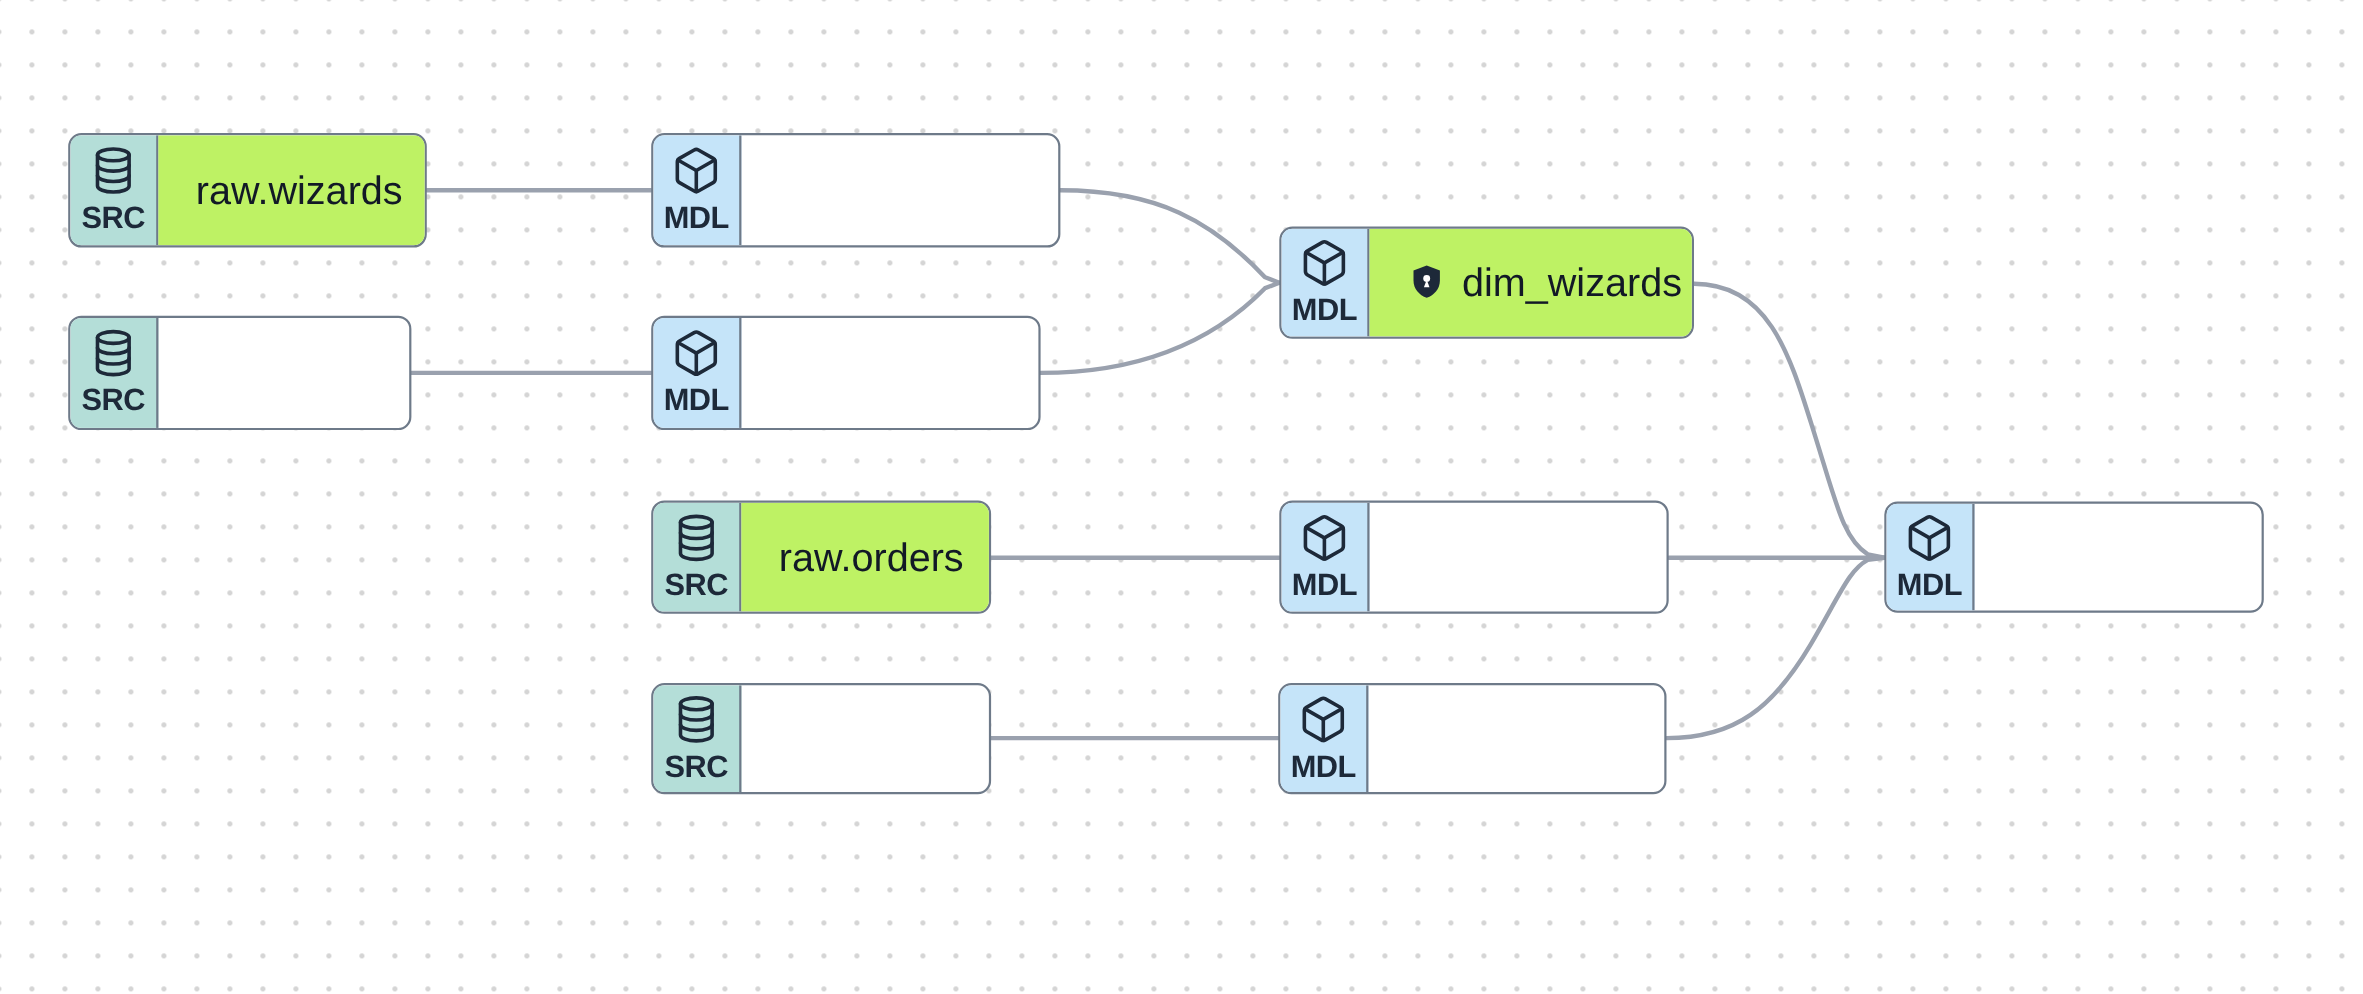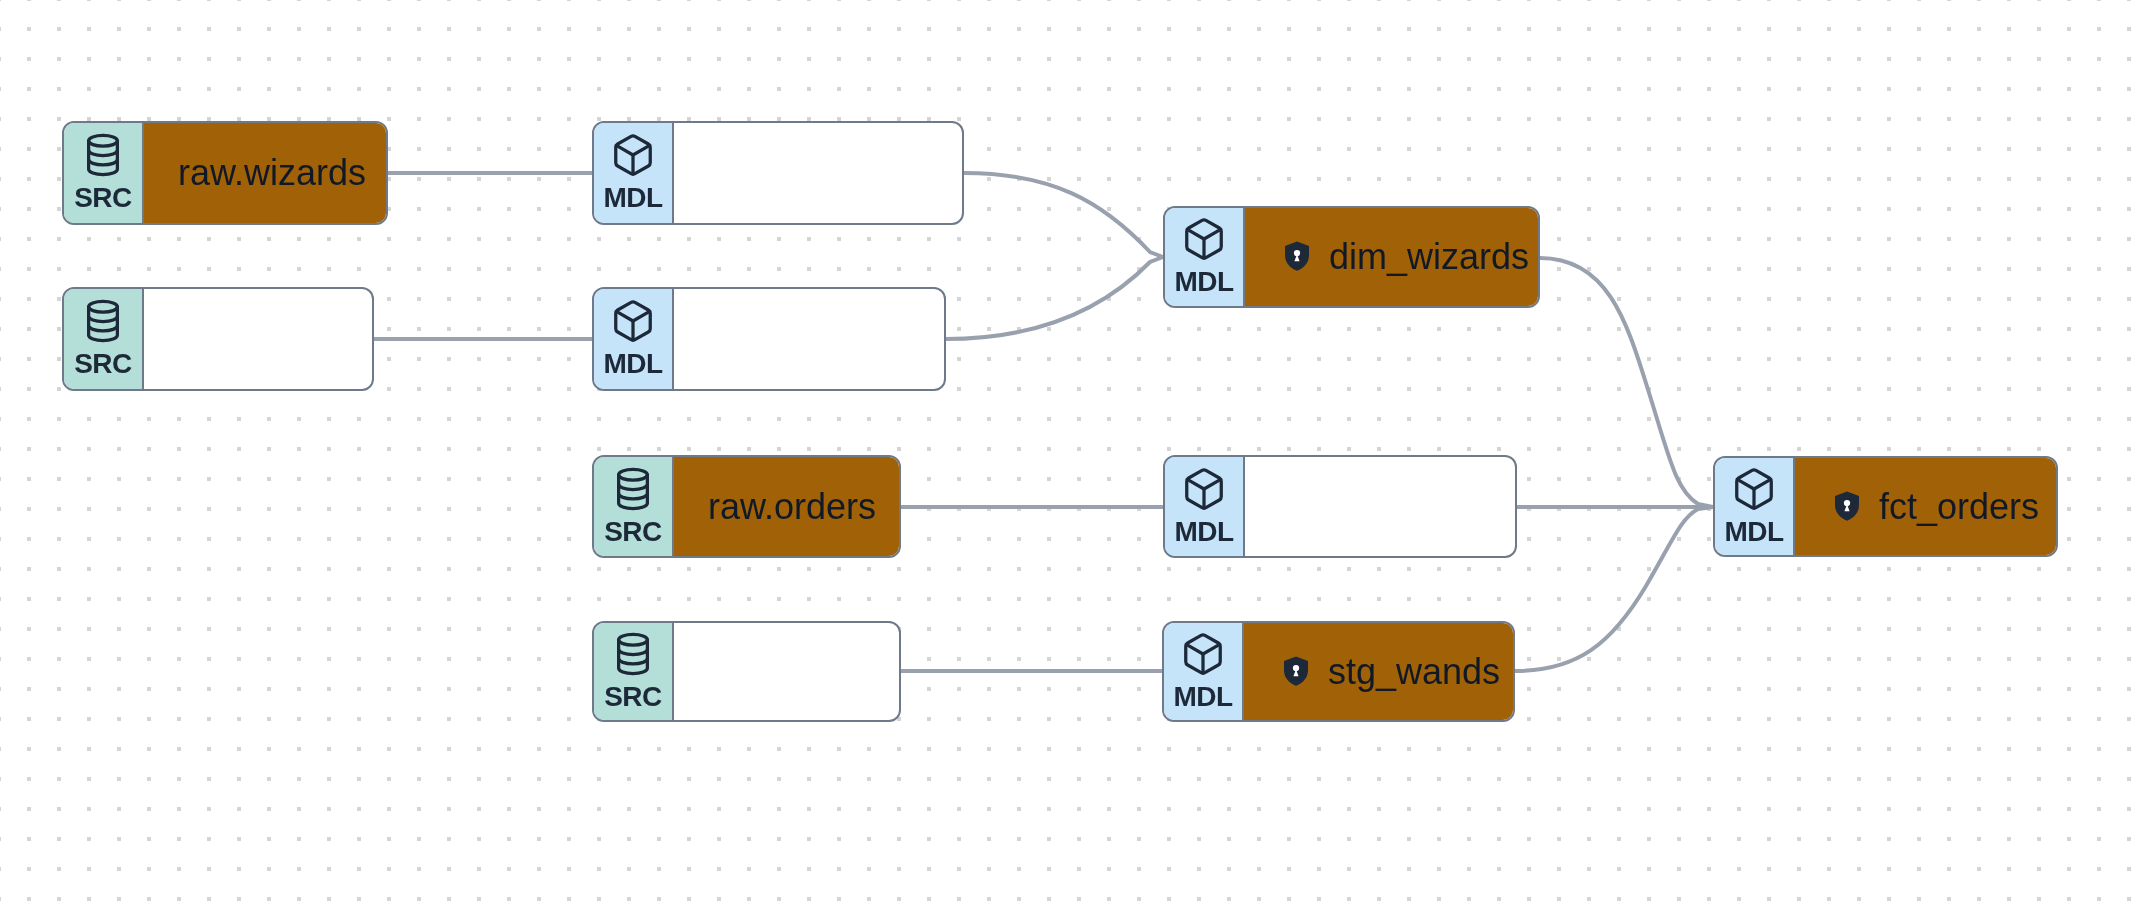--- a/index.html
+++ b/index.html
@@ -27,21 +27,21 @@
     align-items:center;justify-content:center;gap:2px;
     border-right:2.5px solid #6e7a89;padding:6px 0 8px 0;box-sizing:border-box;
   }
   .badge svg{width:46px;height:46px;display:block;}
   .badge-label{
     font-size:28px;font-weight:600;color:#1d2939;letter-spacing:-0.5px;line-height:1;
     margin-top:4px;
   }
   .name-area{
     flex:1;display:flex;align-items:center;justify-content:center;
-    gap:14px;padding:0 34px;background:#a16207;
+    gap:14px;padding:0 34px;background:#bef264;
   }
   .shield{width:36px;height:36px;flex:0 0 36px;display:block;}
   .node-name{font-size:36px;font-weight:500;color:#121926;white-space:nowrap;}
   .src .badge{background:#b4ded8;}
   .mdl .badge{background:#c5e4f9;}
 </style>
 </head>
 <body>
 
 <div id="canvas">
@@ -176,43 +176,27 @@
   <div class="node mdl" style="left: 1162px; top: 621px; width: 353px; height: 101px;">
     <div class="badge">
 
       <svg viewBox="0 0 24 24" fill="none" stroke="#1d2939" stroke-width="1.7" stroke-linecap="round" stroke-linejoin="round">
         <path d="M21 8a2 2 0 0 0-1-1.73l-7-4a2 2 0 0 0-2 0l-7 4A2 2 0 0 0 3 8v8a2 2 0 0 0 1 1.73l7 4a2 2 0 0 0 2 0l7-4A2 2 0 0 0 21 16Z"></path>
         <path d="m3.3 7 8.7 5 8.7-5"></path>
         <path d="M12 22V12"></path>
       </svg>
       <div class="badge-label">MDL</div>
     </div>
-    <div class="name-area">
-      <svg class="shield" viewBox="0 0 24 24">
-        <path fill="#1d2939" d="M12 1.6 20 4.6v6c0 5.2-3.4 8.8-8 10.5-4.6-1.7-8-5.3-8-10.5v-6Z"></path>
-        <circle cx="12" cy="9.4" r="2.1" fill="#ffffff"></circle>
-        <path fill="#ffffff" d="M12 10.2l1.7 4.6h-3.4Z"></path>
-      </svg>
-      <span class="node-name">stg_wands</span>
-    </div>
   </div>
 
   <div class="node mdl" style="left: 1713px; top: 456px; width: 345px; height: 101px;">
     <div class="badge">
 
       <svg viewBox="0 0 24 24" fill="none" stroke="#1d2939" stroke-width="1.7" stroke-linecap="round" stroke-linejoin="round">
         <path d="M21 8a2 2 0 0 0-1-1.73l-7-4a2 2 0 0 0-2 0l-7 4A2 2 0 0 0 3 8v8a2 2 0 0 0 1 1.73l7 4a2 2 0 0 0 2 0l7-4A2 2 0 0 0 21 16Z"></path>
         <path d="m3.3 7 8.7 5 8.7-5"></path>
         <path d="M12 22V12"></path>
       </svg>
       <div class="badge-label">MDL</div>
-    </div>
-    <div class="name-area">
-      <svg class="shield" viewBox="0 0 24 24">
-        <path fill="#1d2939" d="M12 1.6 20 4.6v6c0 5.2-3.4 8.8-8 10.5-4.6-1.7-8-5.3-8-10.5v-6Z"></path>
-        <circle cx="12" cy="9.4" r="2.1" fill="#ffffff"></circle>
-        <path fill="#ffffff" d="M12 10.2l1.7 4.6h-3.4Z"></path>
-      </svg>
-      <span class="node-name">fct_orders</span>
     </div>
   </div>
 </div>
 </div>
 
 </body></html>

